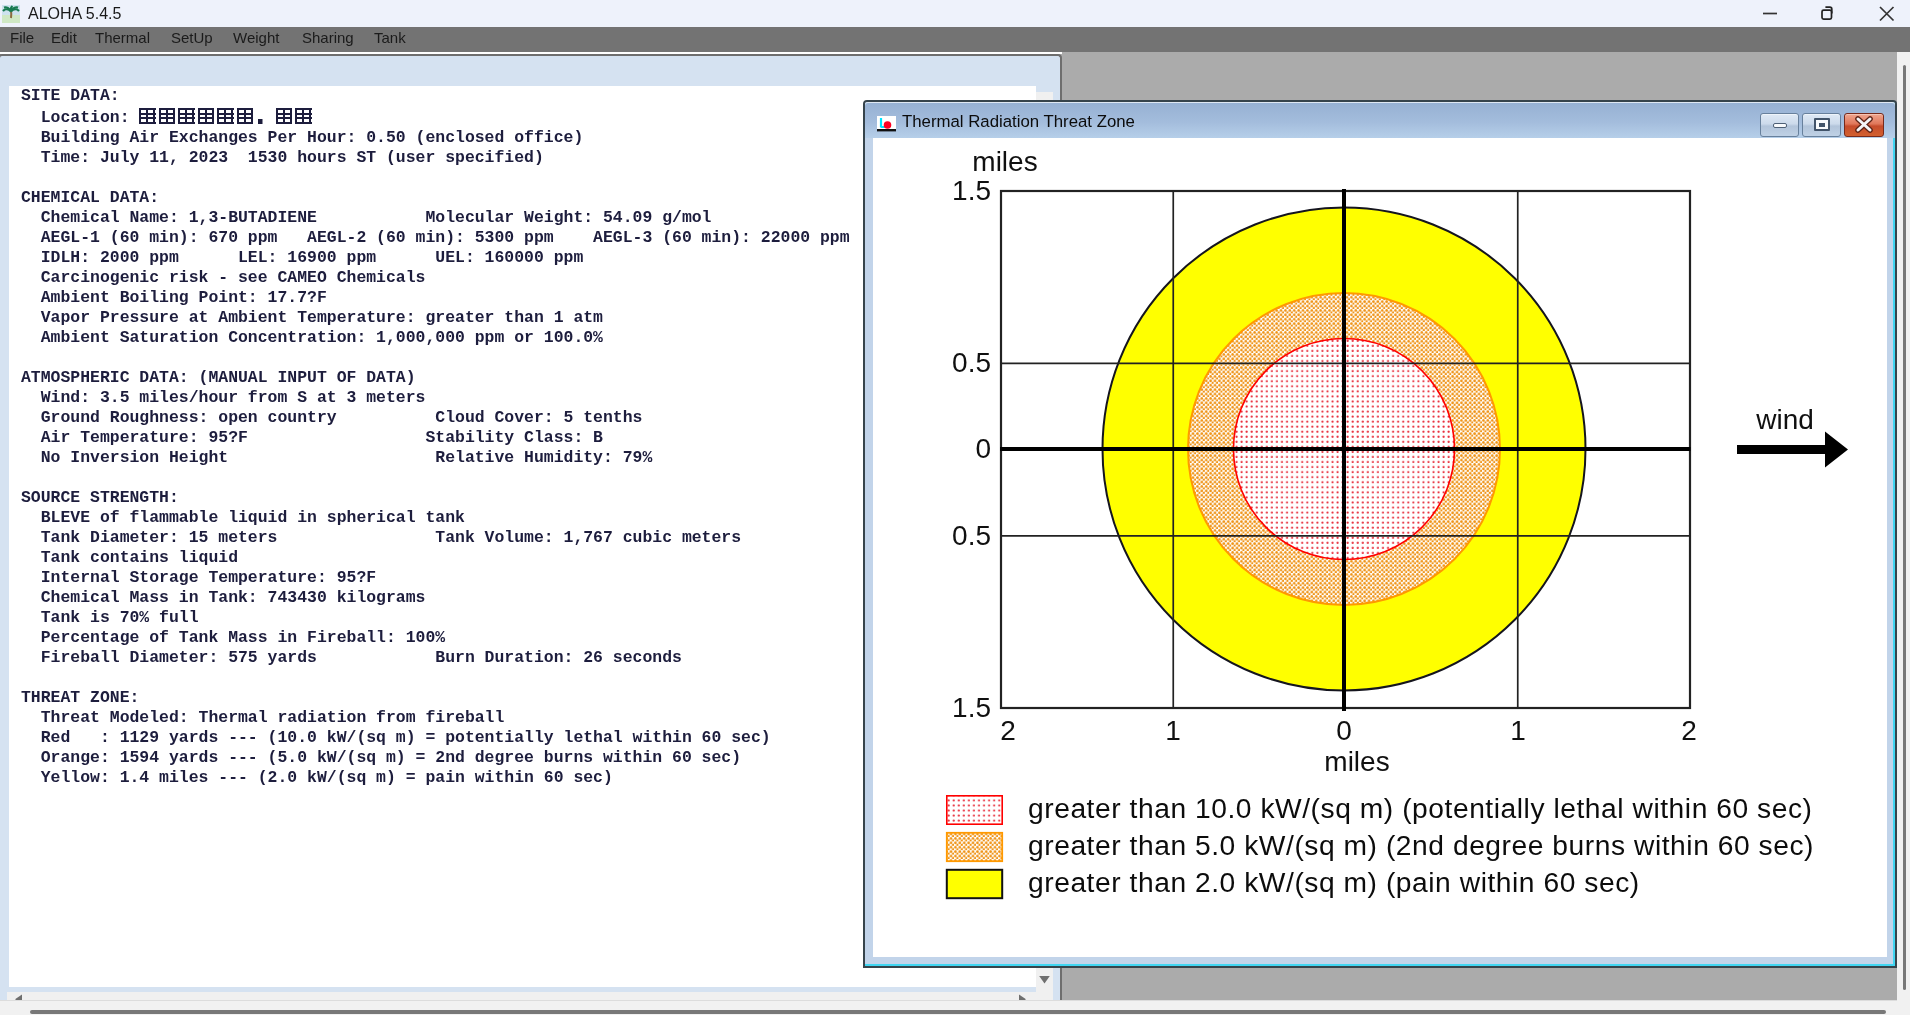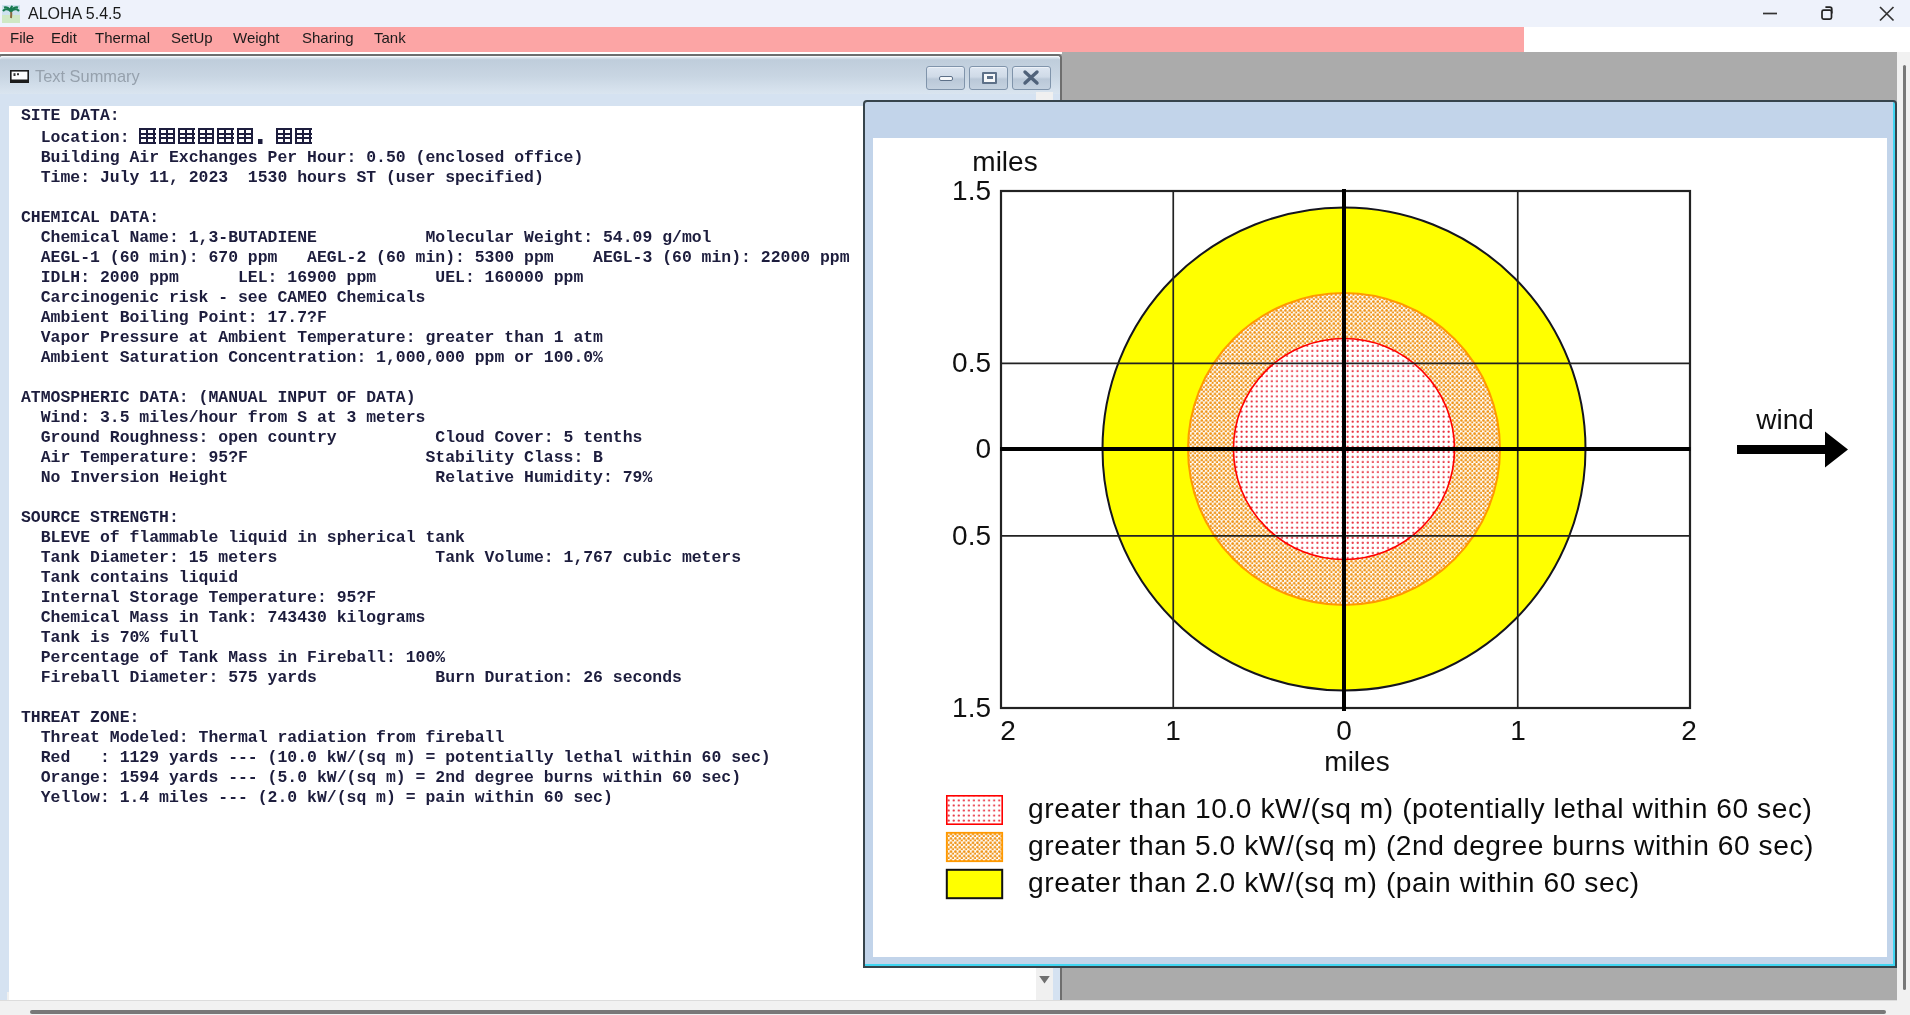--- a/index.html
+++ b/index.html
@@ -1,32 +1,32 @@
 <!DOCTYPE html>
 <html><head>
 <meta charset="utf-8">
 <style>
   * { margin:0; padding:0; box-sizing:border-box; }
   html,body { width:1910px; height:1015px; overflow:hidden; background:#fff; }
   body { position:relative; font-family:"Liberation Sans", sans-serif; }
   #titlebar { position:absolute; left:0; top:0; width:1910px; height:27px; background:#eef2fb; }
   #titletext { position:absolute; left:28px; top:5px; font-size:16px; color:#191919; }
-  #menubar { position:absolute; left:0; top:27px; width:1524px; height:26px; background:#fca5a5; }
+  #menubar { position:absolute; left:0; top:27px; width:1910px; height:26px; background:#737373; }
   .mi { position:absolute; top:2px; font-size:15px; color:#1b1b1b; }
   #mdi { position:absolute; left:0; top:52px; width:1910px; height:963px; background:#ababab; }
 
   
   #ts { position:absolute; left:-2px; top:2px; width:1064px; height:962px;
         border:2px solid #6e6e6e; border-bottom:none; border-radius:4px 4px 0 0;
         background:#d5e2f1; }
   #ts-title { position:absolute; left:0; top:0; width:100%; height:38px;
         background:linear-gradient(180deg,#f2f6fa 0%,#bfcddb 10%,#c9d6e3 55%,#dae5f0 100%);
         border-radius:3px 3px 0 0; box-shadow:inset 0 1px 0 #f4f8fc; }
   #ts-caption { position:absolute; left:35px; top:11px; font-size:16.4px; color:#96a1ad; }
-  #ts-content { position:absolute; left:9px; top:50px; width:1027px; height:901px; background:#fff; overflow:hidden; }
+  #ts-content { position:absolute; left:9px; top:30px; width:1027px; height:901px; background:#fff; overflow:hidden; }
   #ts-pre { position:absolute; left:12px; top:0px; font-family:"Liberation Mono", monospace;
         font-weight:bold; font-size:16.45px; line-height:20px; color:#1d1d3d; white-space:pre; }
   .cjk { display:inline-block; width:16.5px; height:16px; transform:translateY(2px); margin-right:3px;
         background:
           repeating-linear-gradient(180deg,#1d1d3d 0px,#1d1d3d 2px,rgba(0,0,0,0) 2px,rgba(0,0,0,0) 4.7px),
           repeating-linear-gradient(90deg,#1d1d3d 0px,#1d1d3d 2px,rgba(0,0,0,0) 2px,rgba(0,0,0,0) 6.9px); }
   .cjkc { display:inline-block; width:16px; height:15px; transform:translateY(2px); margin-right:3.3px;
         background:linear-gradient(#1d1d3d,#1d1d3d) 2px 100%/4.5px 5px no-repeat; }
 
   
@@ -78,42 +78,20 @@
     <span class="mi" style="left:51px">Edit</span>
     <span class="mi" style="left:95px">Thermal</span>
     <span class="mi" style="left:171px">SetUp</span>
     <span class="mi" style="left:233px">Weight</span>
     <span class="mi" style="left:302px">Sharing</span>
     <span class="mi" style="left:374px">Tank</span>
   </div>
   <div id="mdi">
     <div style="position:absolute;left:0;top:0;width:1062px;height:2px;background:#ffffff"></div>
     <div id="ts">
-      <div id="ts-title">
-        <svg width="20" height="15" style="position:absolute;left:10px;top:14px">
-          <rect x="0.8" y="0.8" width="17.4" height="11.4" fill="#fdfdfd" stroke="#1c1c1c" stroke-width="1.6"></rect>
-          <rect x="1" y="9.5" width="17" height="2.6" fill="#1c1c1c"></rect>
-          <rect x="3.5" y="3.2" width="2" height="2.8" fill="#333"></rect>
-          <rect x="7" y="3.2" width="2" height="2" fill="#333"></rect>
-        </svg>
-        <span id="ts-caption">Text Summary</span>
-        <div class="tsbtn" style="left:926px">
-          <div style="position:absolute;left:12px;top:9px;width:14px;height:5px;background:#f6f8fa;border:1px solid #5d7088;border-radius:2px"></div>
-        </div>
-        <div class="tsbtn" style="left:969px">
-          <div style="position:absolute;left:12px;top:5px;width:15px;height:12px;background:#f6f8fa;border:2px solid #5d7088;border-radius:1px">
-            <div style="position:absolute;left:2.5px;top:2px;width:6px;height:3px;background:#5d7088"></div>
-          </div>
-        </div>
-        <div class="tsbtn" style="left:1012px">
-          <svg width="37" height="22">
-            <path d="M12 5 L24 16 M24 5 L12 16" stroke="#50627a" stroke-width="3.4" stroke-linecap="round"></path>
-          </svg>
-        </div>
-      </div>
       <div id="ts-vscroll" style="position:absolute;left:1036px;top:36px;width:17px;height:900px;background:#f0f0f0">
         <svg width="17" height="900">
           <path d="M3.2 884 L13.8 884 L8.5 891.5 Z" fill="#6f6f6f"></path>
         </svg>
       </div>
       <div id="ts-hscroll" style="position:absolute;left:7px;top:936px;width:1046px;height:17px;background:#f0f0f0">
         <svg width="1046" height="17">
           <path d="M15 2.5 L15 12 L8 7.2 Z" fill="#6f6f6f"></path>
           <path d="M1012 2.5 L1012 12 L1019 7.2 Z" fill="#6f6f6f"></path>
         </svg>
@@ -150,20 +128,43 @@
   Fireball Diameter: 575 yards            Burn Duration: 26 seconds
 
 THREAT ZONE:
   Threat Modeled: Thermal radiation from fireball
   Red   : 1129 yards --- (10.0 kW/(sq m) = potentially lethal within 60 sec)
   Orange: 1594 yards --- (5.0 kW/(sq m) = 2nd degree burns within 60 sec)
   Yellow: 1.4 miles --- (2.0 kW/(sq m) = pain within 60 sec)</pre>
       </div>
     </div>
     <div id="tz">
+      <div id="tz-title">
+        <svg width="20" height="17" style="position:absolute;left:12px;top:14px">
+          <rect x="0" y="0" width="19" height="15" fill="#ffffff"></rect>
+          <path d="M4 2 V11 M3.5 11 H12" stroke="#00e5ff" stroke-width="2.2" fill="none"></path>
+          <circle cx="10.5" cy="9" r="3.8" fill="#ff0022"></circle>
+          <rect x="0" y="13" width="19" height="2.4" fill="#111"></rect>
+        </svg>
+        <span id="tz-caption">Thermal Radiation Threat Zone</span>
+        <div class="tzbtn" style="left:895px">
+          <div style="position:absolute;left:12px;top:9px;width:14px;height:5px;background:#f8fafc;border:1px solid #4e6076;border-radius:2px"></div>
+        </div>
+        <div class="tzbtn" style="left:937px">
+          <div style="position:absolute;left:11px;top:4px;width:16px;height:13px;background:#f8fafc;border:2px solid #42546a;border-radius:1px">
+            <div style="position:absolute;left:3px;top:2.5px;width:6px;height:4px;background:#42546a"></div>
+          </div>
+        </div>
+        <div class="tzclose">
+          <svg width="38" height="22">
+            <path d="M13 5 L25 16 M25 5 L13 16" stroke="#5e2417" stroke-width="5.6" stroke-linecap="round"></path>
+            <path d="M13 5 L25 16 M25 5 L13 16" stroke="#f4f6f8" stroke-width="3" stroke-linecap="round"></path>
+          </svg>
+        </div>
+      </div>
       <div id="tz-content">
         <svg id="plot" width="1014" height="819" viewBox="873 137 1014 819" font-family="Liberation Sans, sans-serif">
           <defs>
             <pattern id="redDots" width="5.05" height="5.05" patternUnits="userSpaceOnUse">
               <rect width="5.05" height="5.05" fill="#ffffff"></rect>
               <circle cx="1.4" cy="1.4" r="1.05" fill="#e82c3a"></circle>
             </pattern>
             <pattern id="orDots" width="4.4" height="4.4" patternUnits="userSpaceOnUse">
               <rect width="4.4" height="4.4" fill="#ffffff"></rect>
               <circle cx="1.4" cy="1.4" r="1.35" fill="#ef9418"></circle>

